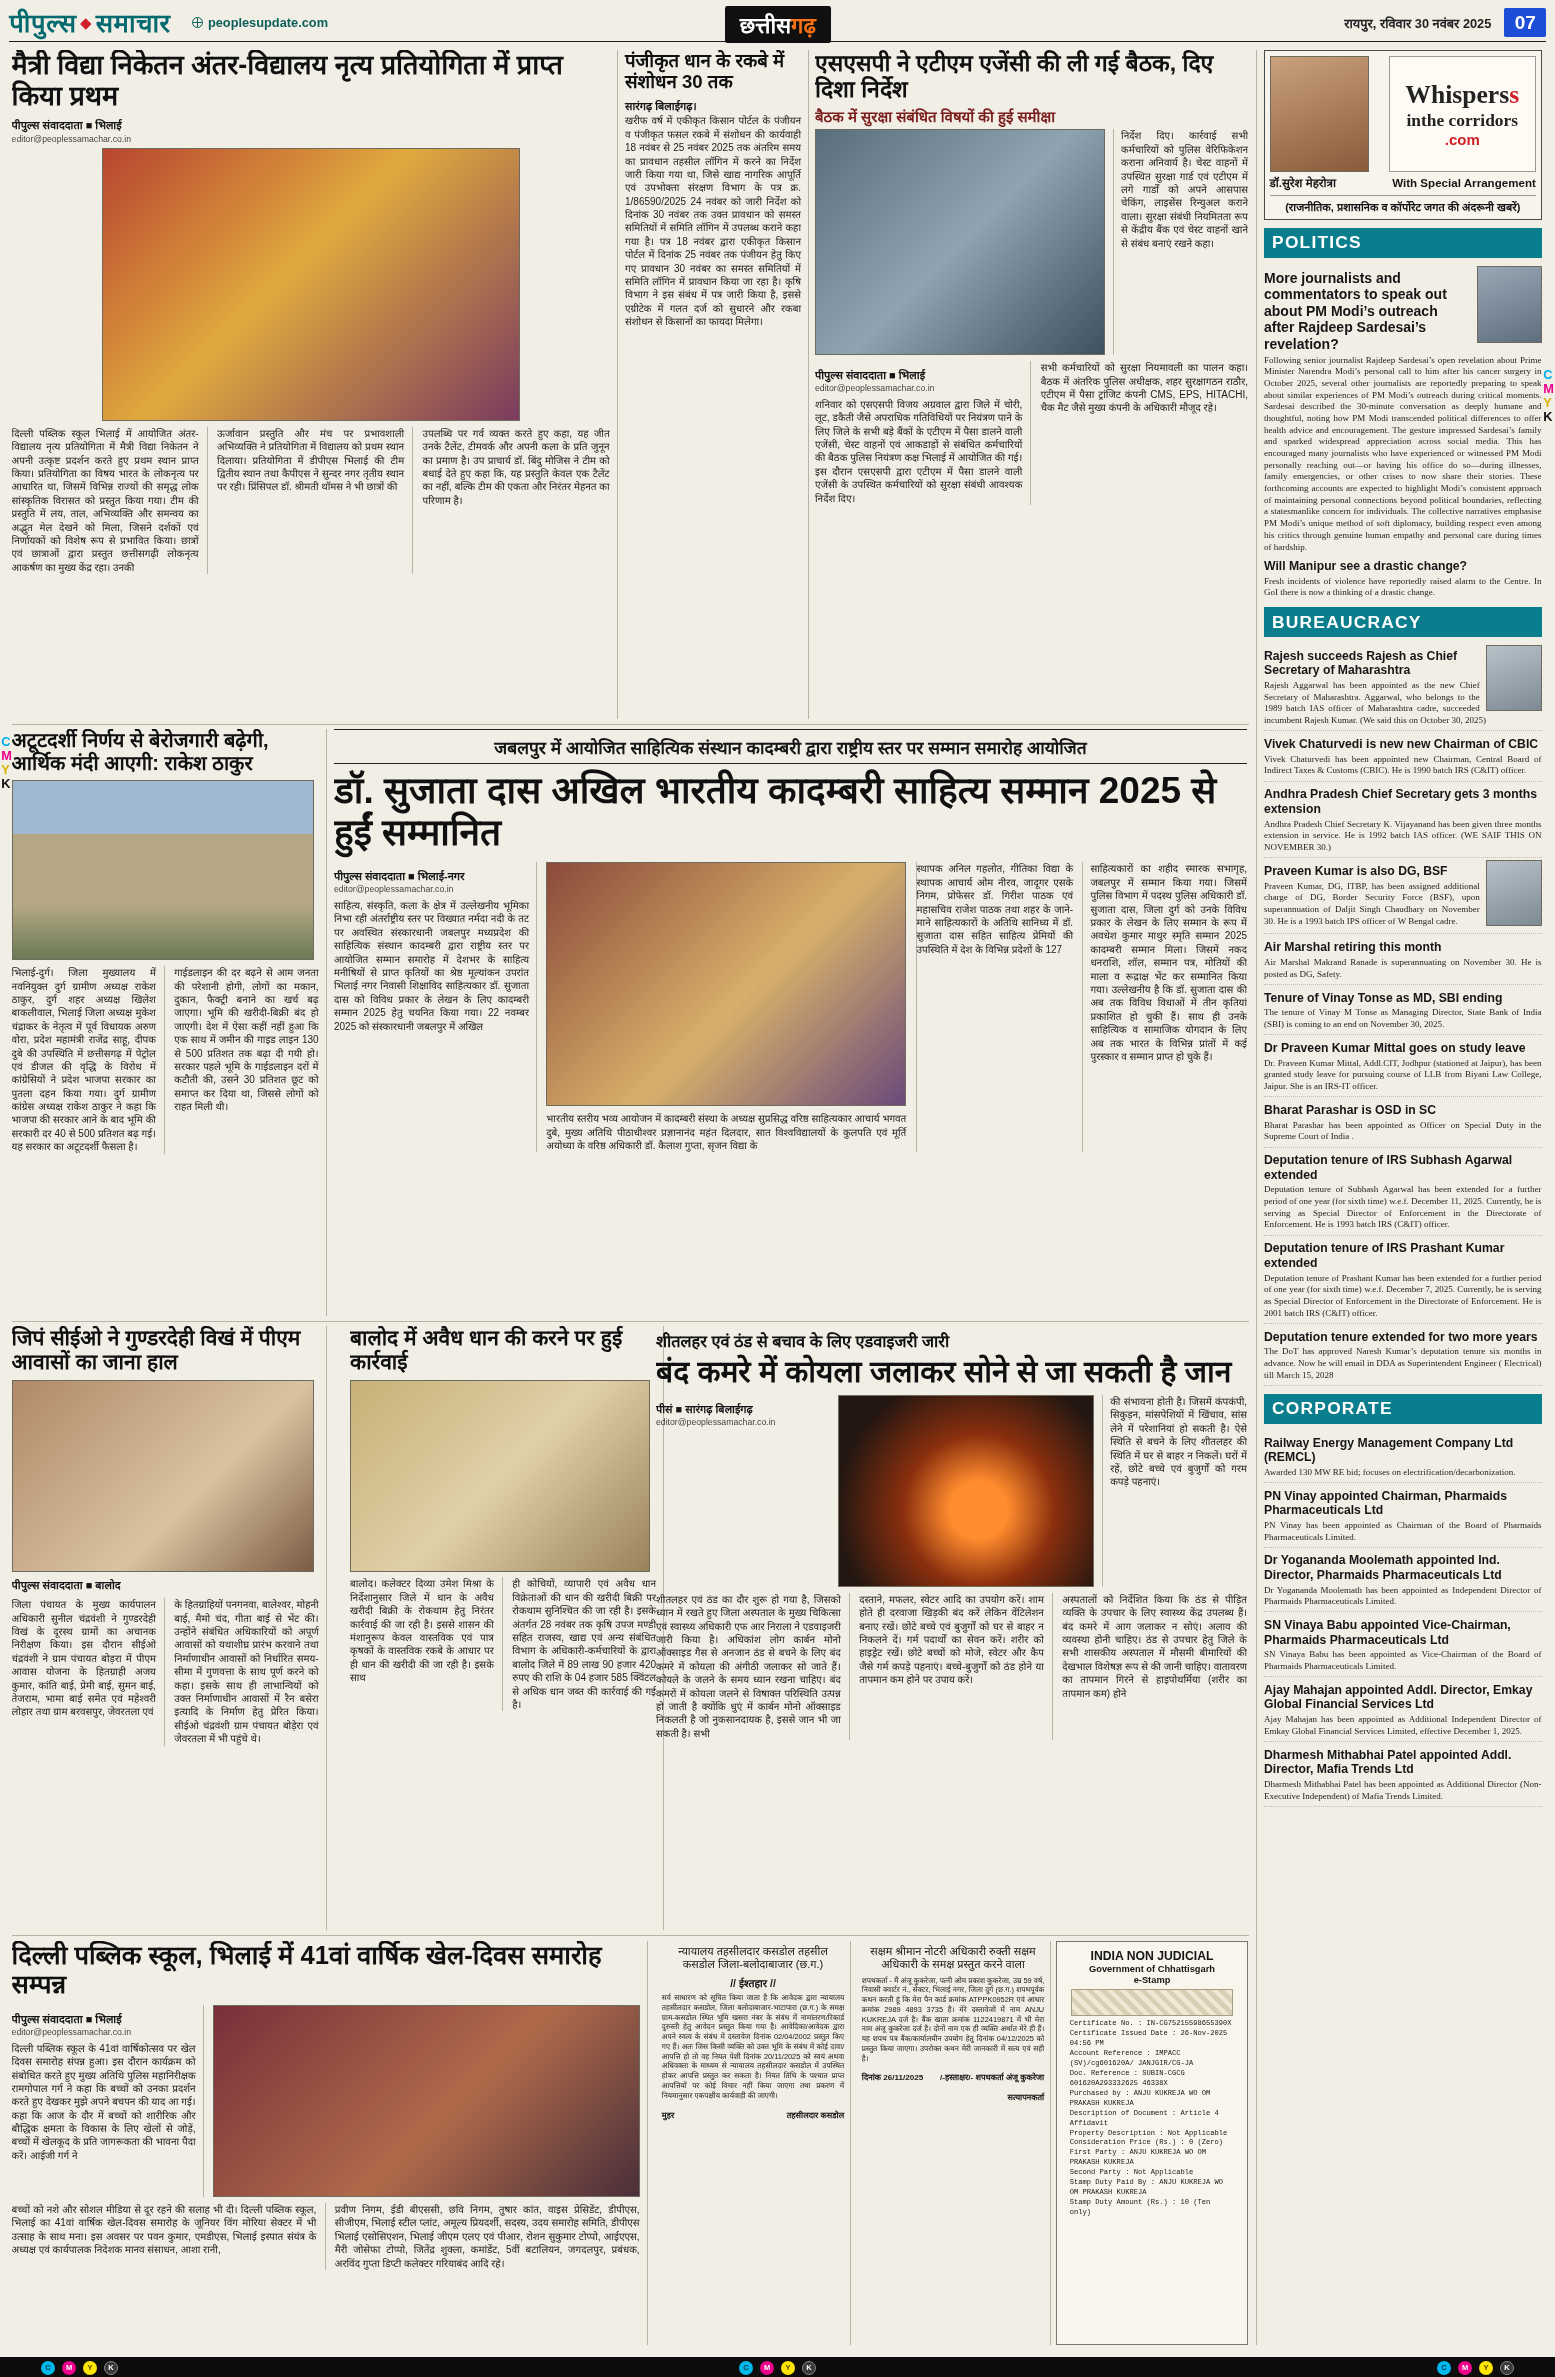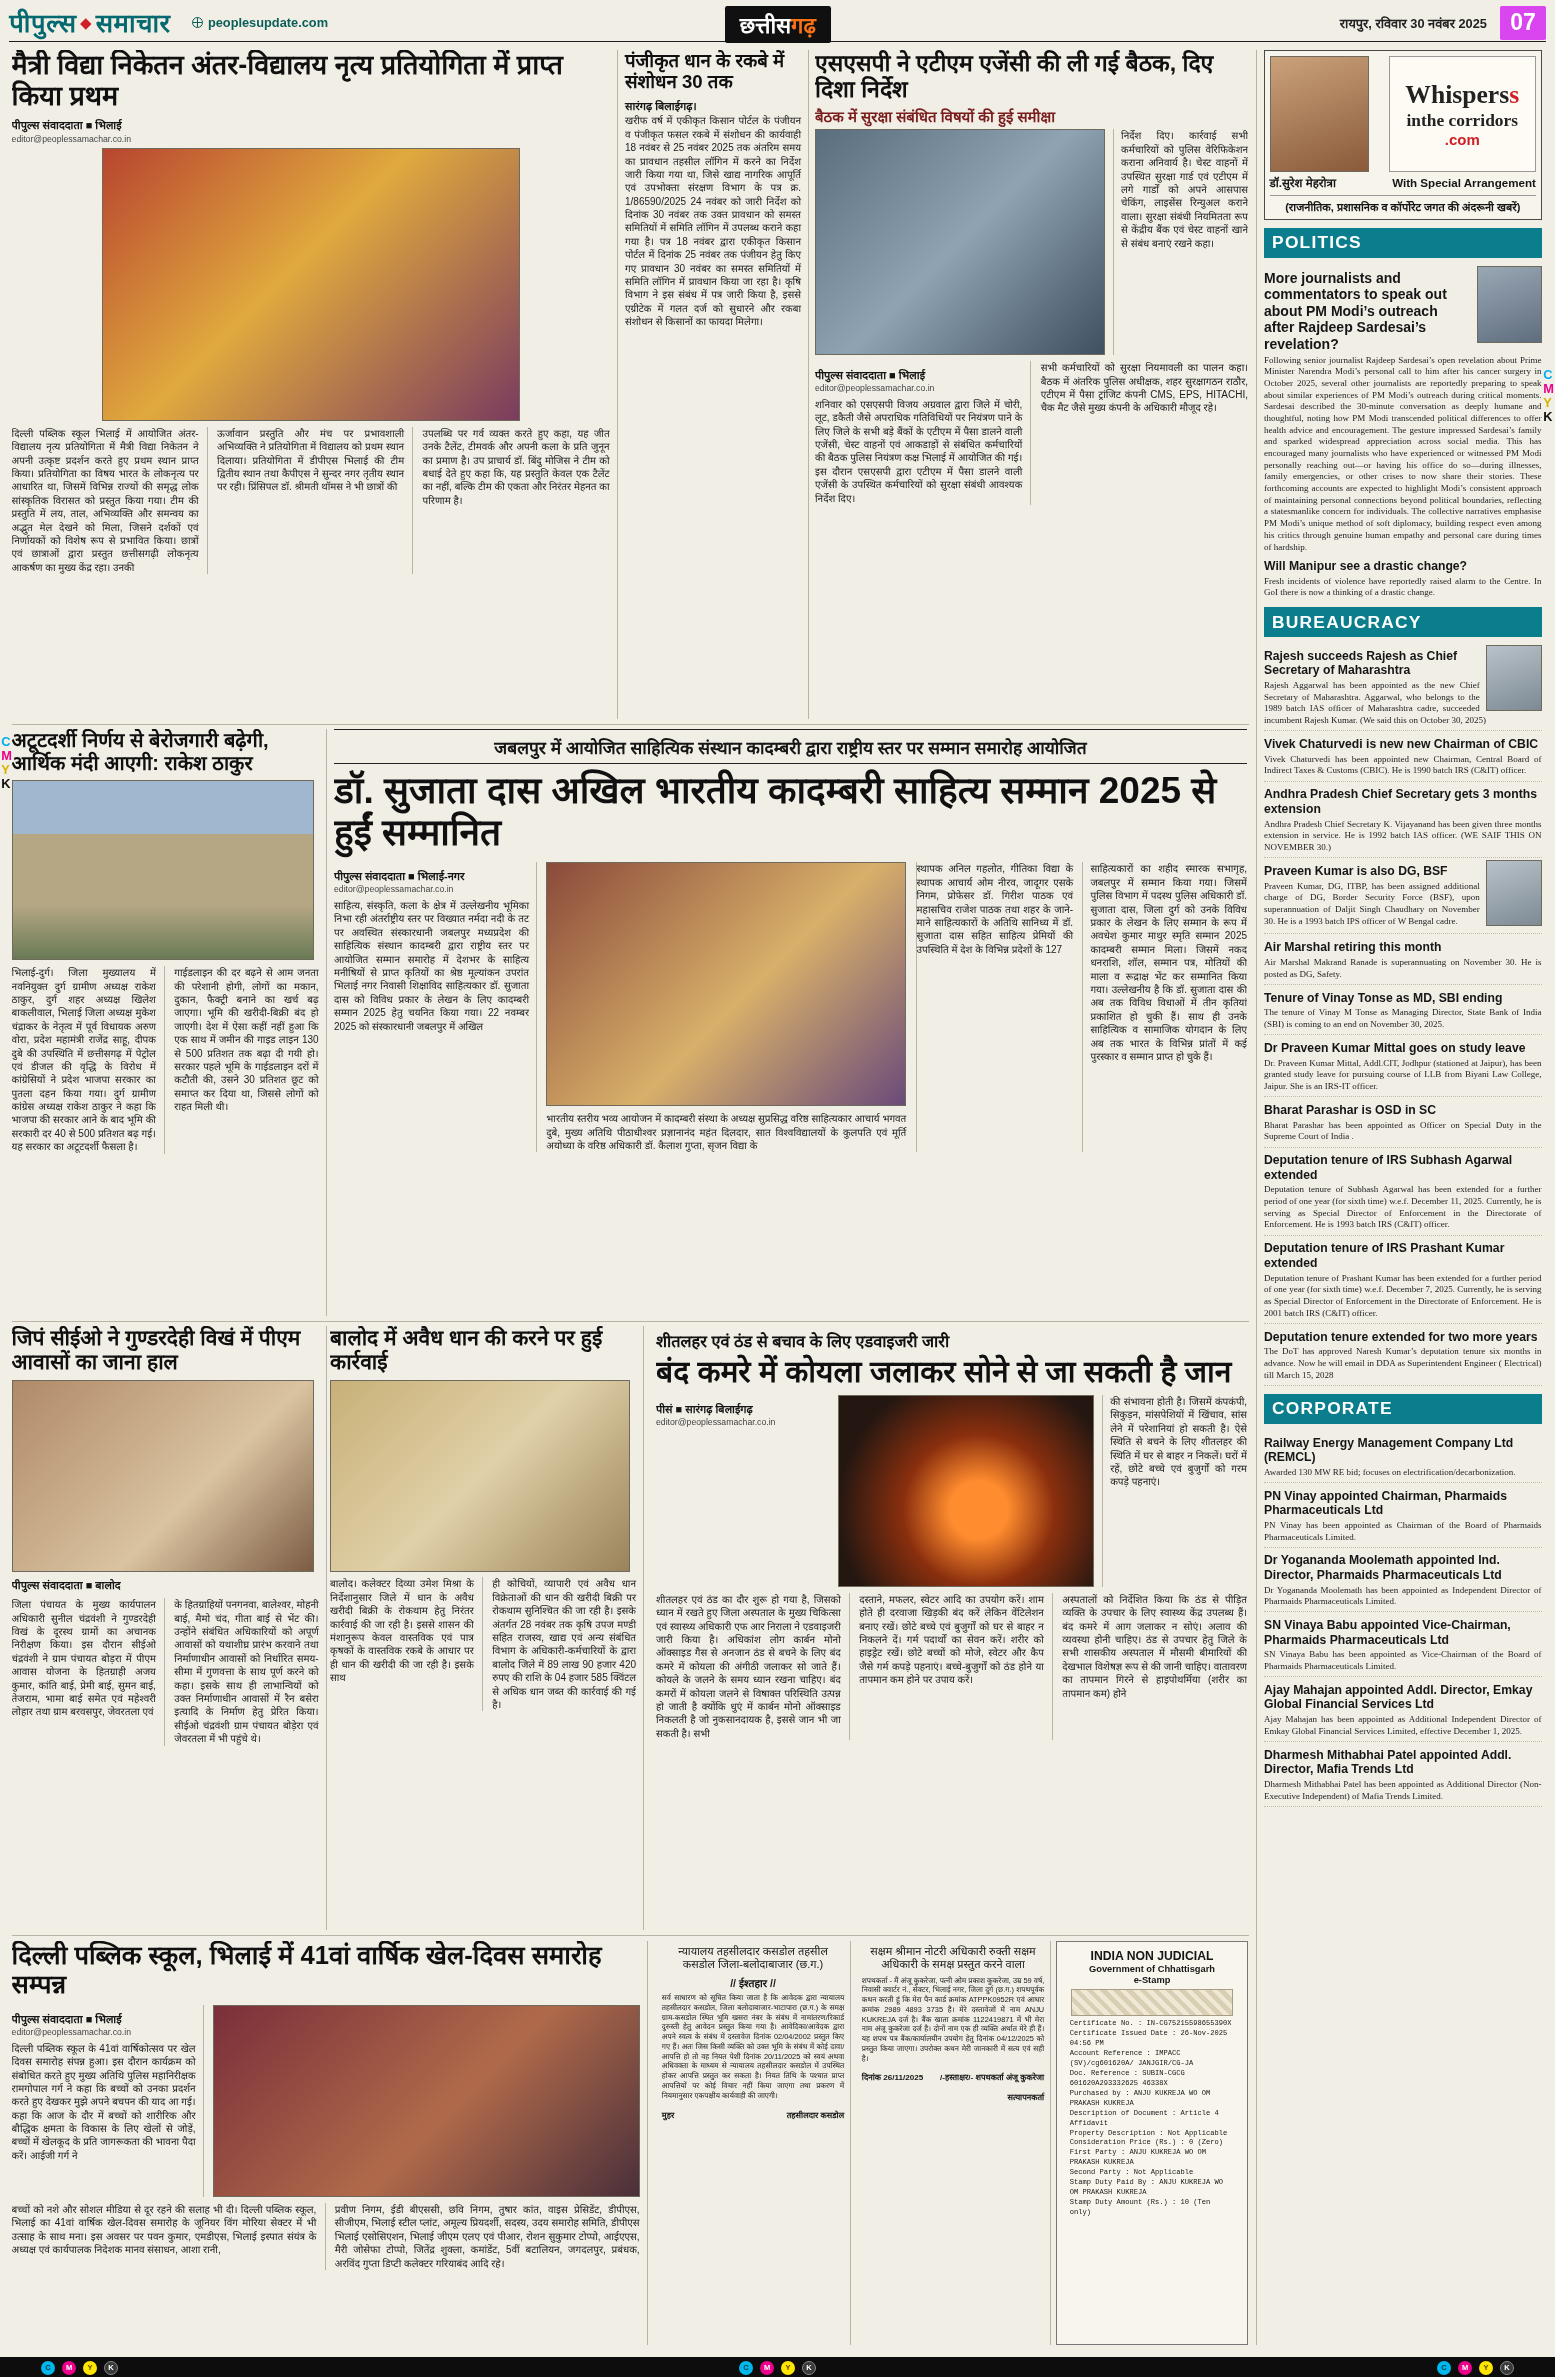--- a/index.html
+++ b/index.html
@@ -12,21 +12,21 @@
   .mh-title{font-weight:800;font-size:25.6px;color:#046a70;letter-spacing:0.6px;display:inline-flex;align-items:center;gap:3.5px}
   .mh-diamond{color:#d01f26;font-size:15px}
   .mh-site{display:inline-flex;align-items:center;gap:4.6px;margin-left:21px;color:#0a5f58;font-size:12.8px;font-weight:600}
   .globe{width:11.6px;height:11.6px;border:1.2px solid #0a5f58;border-radius:50%;position:relative;display:inline-block}
   .globe::before{content:"";position:absolute;left:0;top:4.1px;width:9.3px;height:1.2px;background:#0a5f58}
   .globe::after{content:"";position:absolute;left:4.1px;top:0;width:1.2px;height:9.3px;background:#0a5f58}
   .mh-edition{position:absolute;left:50%;transform:translateX(-50%);top:1.2px;background:#101010;color:#fff;font-weight:800;font-size:22px;padding:3.5px 15px;border-radius:2.3px}
   .mh-edition .gold{color:#f97316}
   .mh-right{margin-left:auto;display:flex;align-items:center;gap:12.8px}
   .mh-date{font-size:12.8px;font-weight:700;color:#222}
-  .mh-page{background:#d946ef;color:#fff;font-weight:800;font-size:23px;padding:3.5px 10.5px;border-radius:1.7px}
+  .mh-page{background:#1d4ed8;color:#fff;font-weight:800;font-size:19px;padding:3.5px 10.5px;border-radius:1.7px}
 
   
   .art{position:absolute;overflow:hidden}
   .hl{font-weight:800;color:#101010;line-height:1.14}
   .by{font-weight:700;font-size:11px;margin:5.8px 0 1.2px}
   .email{font-size:8.7px;color:#444;margin-bottom:4.6px}
   .body-text{font-size:10px;line-height:1.34;text-align:justify;color:#1b1b1b}
   .cols{display:flex;gap:9.3px;margin-top:5.8px}
   .cols .col{flex:1;border-right:0.6px solid #b9b3a5;padding-right:8.1px}
   .cols .col:last-child{border-right:none;padding-right:0}
@@ -191,21 +191,21 @@
   <section class="art v-r" style="left:11.6px;top:1326px;width:315px;height:604px;padding-right:7px">
     <h2 class="hl" style="font-size:21px">जिपं सीईओ ने गुण्डरदेही विखं में पीएम आवासों का जाना हाल</h2>
     <div class="photo ph-ceo" style="width:302px;height:192px;margin:5.8px 0"></div>
     <div class="by">पीपुल्स संवाददाता ■ बालोद</div>
     <div class="cols">
       <div class="col body-text">जिला पंचायत के मुख्य कार्यपालन अधिकारी सुनील चंद्रवंशी ने गुण्डरदेही विखं के दूरस्थ ग्रामों का अचानक निरीक्षण किया। इस दौरान सीईओ चंद्रवंशी ने ग्राम पंचायत बोड़रा में पीएम आवास योजना के हितग्राही अजय कुमार, कांति बाई, प्रेमी बाई, सुमन बाई, तेजराम, भामा बाई समेत एवं महेश्वरी लोहार तथा ग्राम बरवसपुर, जेवरतला एवं</div>
       <div class="col body-text">के हितग्राहियों पनगनवा, बालेश्वर, मोहनी बाई, मैमो चंद, गीता बाई से भेंट की। उन्होंने संबंधित अधिकारियों को अपूर्ण आवासों को यथाशीघ्र प्रारंभ करवाने तथा निर्माणाधीन आवासों को निर्धारित समय-सीमा में गुणवत्ता के साथ पूर्ण करने को कहा। इसके साथ ही लाभान्वियों को उक्त निर्माणाधीन आवासों में रैन बसेरा इत्यादि के निर्माण हेतु प्रेरित किया। सीईओ चंद्रवंशी ग्राम पंचायत बोड़ेरा एवं जेवरतला में भी पहुंचे थे।</div>
     </div>
   </section>
 
-  <section class="art v-r" style="left:330px;top:1326px;width:314px;height:604px;padding-right:7px">
+  <section class="art v-r" style="left:350px;top:1326px;width:314px;height:604px;padding-right:7px">
     <h2 class="hl" style="font-size:21px">बालोद में अवैध धान की करने पर हुई कार्रवाई</h2>
     <div class="photo ph-balod" style="width:300px;height:192px;margin:5.8px 0"></div>
     <div class="cols">
       <div class="col body-text">बालोद। कलेक्टर दिव्या उमेश मिश्रा के निर्देशानुसार जिले में धान के अवैध खरीदी बिक्री के रोकथाम हेतु निरंतर कार्रवाई की जा रही है। इससे शासन की मंशानुरूप केवल वास्तविक एवं पात्र कृषकों के वास्तविक रकबे के आधार पर ही धान की खरीदी की जा रही है। इसके साथ</div>
       <div class="col body-text">ही कोचियों, व्यापारी एवं अवैध धान विक्रेताओं की धान की खरीदी बिक्री पर रोकथाम सुनिश्चित की जा रही है। इसके अंतर्गत 28 नवंबर तक कृषि उपज मण्डी सहित राजस्व, खाद्य एवं अन्य संबंधित विभाग के अधिकारी-कर्मचारियों के द्वारा बालोद जिले में 89 लाख 90 हजार 420 रुपए की राशि के 04 हजार 585 क्विंटल से अधिक धान जब्त की कार्रवाई की गई है।</div>
     </div>
   </section>
 
   <section class="art" style="left:656px;top:1326px;width:591px;height:604px">
     <div class="subhead" style="font-size:16.3px;color:#111">शीतलहर एवं ठंड से बचाव के लिए एडवाइजरी जारी</div>

